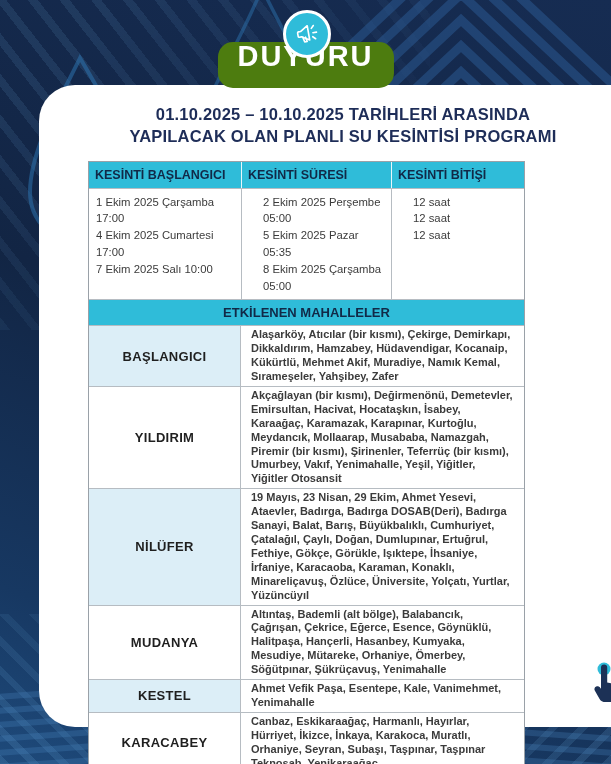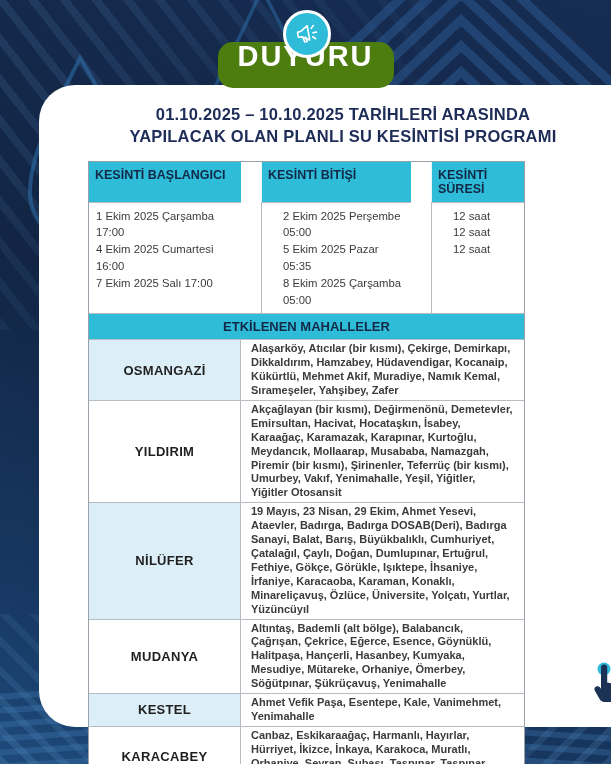--- a/index.html
+++ b/index.html
@@ -50,21 +50,21 @@
     background:#ffffff;border-radius:36px;z-index:4;
   }
   .title{
     padding-top:19px;text-align:center;font-weight:bold;color:#1e2d58;
     font-size:16.5px;line-height:1.32;letter-spacing:0.2px;
   }
   .tbl{
     margin:13px 0 0 49px;width:437px;box-sizing:border-box;
     border:1px solid #9aa1a8;
   }
-  .row3{display:grid;grid-template-columns:152px 150px 1fr;gap:20px;}
+  .row3{display:grid;grid-template-columns:152px 150px 1fr;}
   .th{
     background:#2fbcd9;color:#112947;font-weight:bold;font-size:12.5px;
     padding:6px 6px;box-sizing:border-box;
   }
   .th + .th{border-left:1px solid #e8f6fb;}
   .sched-cell{
     padding:5px 7px;font-size:11.3px;color:#3b3b3b;line-height:16.8px;
     border-top:1px solid #b6bcc2;box-sizing:border-box;background:#ffffff;
   }
   .sched-cell + .sched-cell{border-left:1px solid #b6bcc2;padding-left:21px;}
@@ -136,46 +136,46 @@
 
   <div class="title">
     <div>01.10.2025 – 10.10.2025 TARİHLERİ ARASINDA</div>
     <div>YAPILACAK OLAN PLANLI SU KESİNTİSİ PROGRAMI</div>
   </div>
 
   <div class="tbl">
 
     <div class="row3">
       <div class="th">KESİNTİ BAŞLANGICI</div>
+      <div class="th">KESİNTİ SÜRESİ</div>
       <div class="th">KESİNTİ BİTİŞİ</div>
-      <div class="th">KESİNTİ SÜRESİ</div>
     </div>
 
     <div class="row3">
       <div class="sched-cell">
         <div>1 Ekim 2025 Çarşamba 17:00</div>
-        <div>4 Ekim 2025 Cumartesi 16:00</div>
-        <div>7 Ekim 2025 Salı 17:00</div>
+        <div>4 Ekim 2025 Cumartesi 17:00</div>
+        <div>7 Ekim 2025 Salı 10:00</div>
       </div>
       <div class="sched-cell">
         <div>2 Ekim 2025 Perşembe 05:00</div>
         <div>5 Ekim 2025 Pazar 05:35</div>
         <div>8 Ekim 2025 Çarşamba 05:00</div>
       </div>
       <div class="sched-cell">
         <div>12 saat</div>
         <div>12 saat</div>
         <div>12 saat</div>
       </div>
     </div>
 
     <div class="affected-head">ETKİLENEN MAHALLELER</div>
 
     <div class="district-row">
-      <div class="dname light">OSMANGAZİ</div>
+      <div class="dname light">BAŞLANGICI</div>
       <div class="dlist">Alaşarköy, Atıcılar (bir kısmı), Çekirge, Demirkapı, Dikkaldırım, Hamzabey, Hüdavendigar, Kocanaip, Kükürtlü, Mehmet Akif, Muradiye, Namık Kemal, Sırameşeler, Yahşibey, Zafer</div>
     </div>
     <div class="district-row">
       <div class="dname">YILDIRIM</div>
       <div class="dlist">Akçağlayan (bir kısmı), Değirmenönü, Demetevler, Emirsultan, Hacivat, Hocataşkın, İsabey, Karaağaç, Karamazak, Karapınar, Kurtoğlu, Meydancık, Mollaarap, Musababa, Namazgah, Piremir (bir kısmı), Şirinenler, Teferrüç (bir kısmı), Umurbey, Vakıf, Yenimahalle, Yeşil, Yiğitler, Yiğitler Otosansit</div>
     </div>
     <div class="district-row">
       <div class="dname light">NİLÜFER</div>
       <div class="dlist">19 Mayıs, 23 Nisan, 29 Ekim, Ahmet Yesevi, Ataevler, Badırga, Badırga DOSAB(Deri), Badırga Sanayi, Balat, Barış, Büyükbalıklı, Cumhuriyet, Çatalağıl, Çaylı, Doğan, Dumlupınar, Ertuğrul, Fethiye, Gökçe, Görükle, Işıktepe, İhsaniye, İrfaniye, Karacaoba, Karaman, Konaklı, Minareliçavuş, Özlüce, Üniversite, Yolçatı, Yurtlar, Yüzüncüyıl</div>
     </div>

